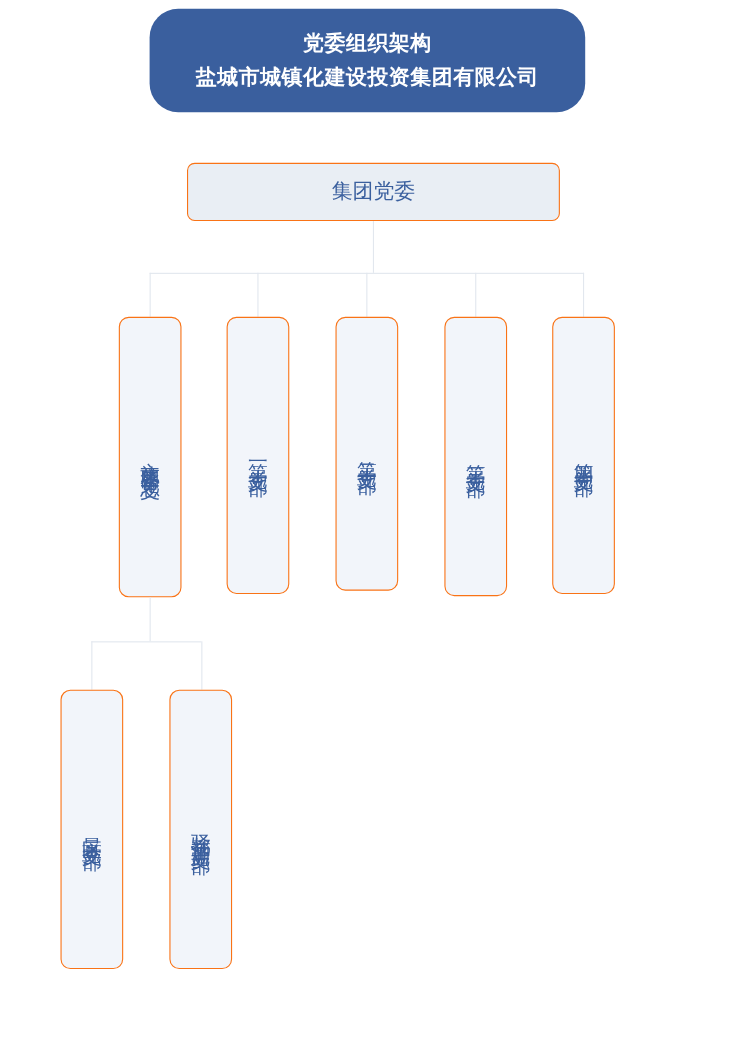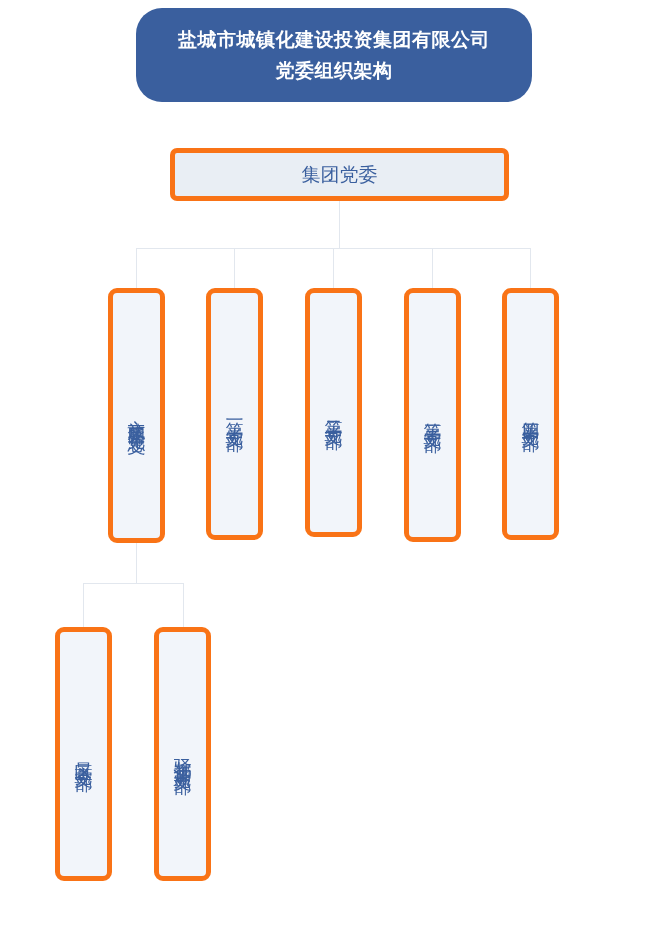--- a/index.html
+++ b/index.html
@@ -42,21 +42,21 @@
     font-weight: bold;
     line-height: 31px;
     text-align: center;
     letter-spacing: 0.5px;
   }
 
   
   .node {
     position: absolute;
     background: #edf1f6;
-    border: 5px solid #f97316;
+    border: 1px solid #f97316;
     box-sizing: border-box;
     display: flex;
     align-items: center;
     justify-content: center;
   }
   .node.root-node {
     border-radius: 7px;
     background: #e9eef4;
   }
   .node.branch-node,
@@ -91,22 +91,22 @@
   .conn.v { width: 1px; }
   .conn.h { height: 1px; }
 </style>
 </head>
 <body>
 
 <div id="chart-root">
 
   <div class="title-banner">
     <div class="title-text">
+      <div>党委组织架构</div>
       <div>盐城市城镇化建设投资集团有限公司</div>
-      <div>党委组织架构</div>
     </div>
   </div>
 
   <div class="node root-node" style="left:170px; top:148px; width:339px; height:53px;">
     <span class="node-label">集团党委</span>
   </div>
 
   <div class="conn v" style="left:339px; top:201px; height:47px;"></div>
   <div class="conn h" style="left:136px; top:248px; width:395px;"></div>
   <div class="conn v" style="left:136px; top:248px; height:40px;"></div>

